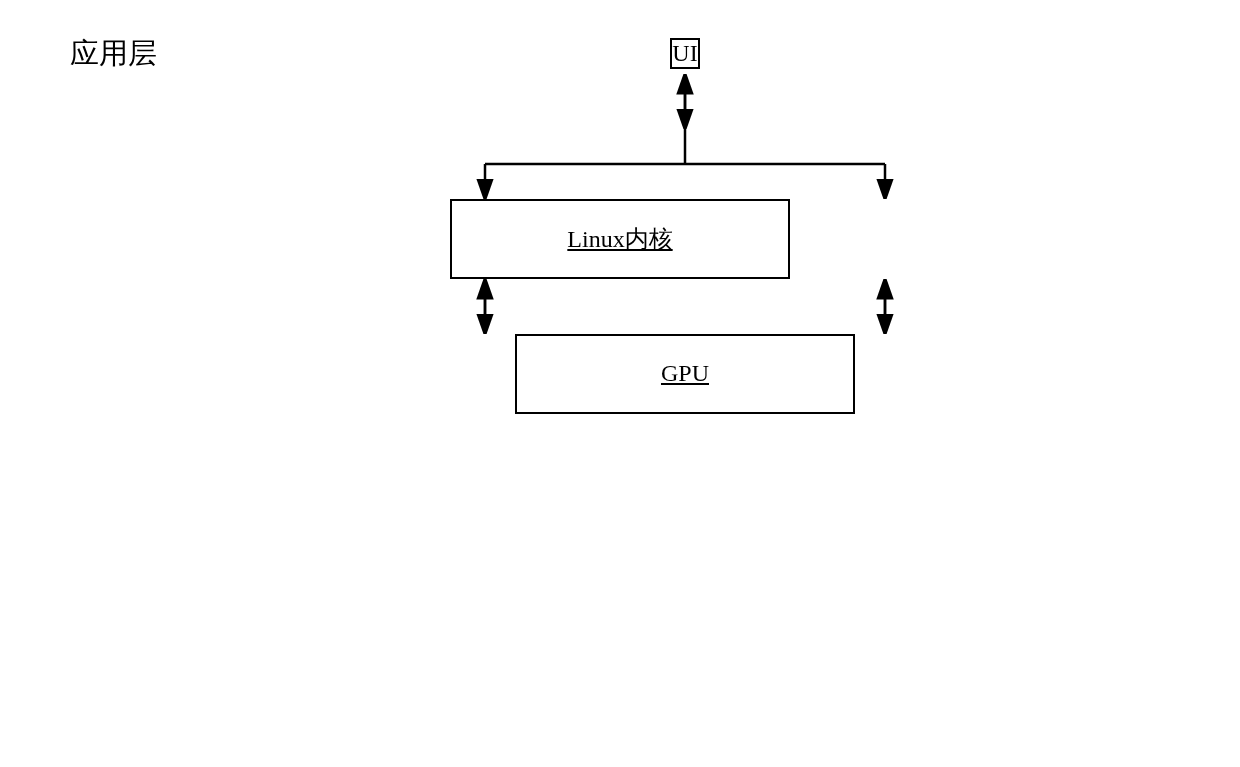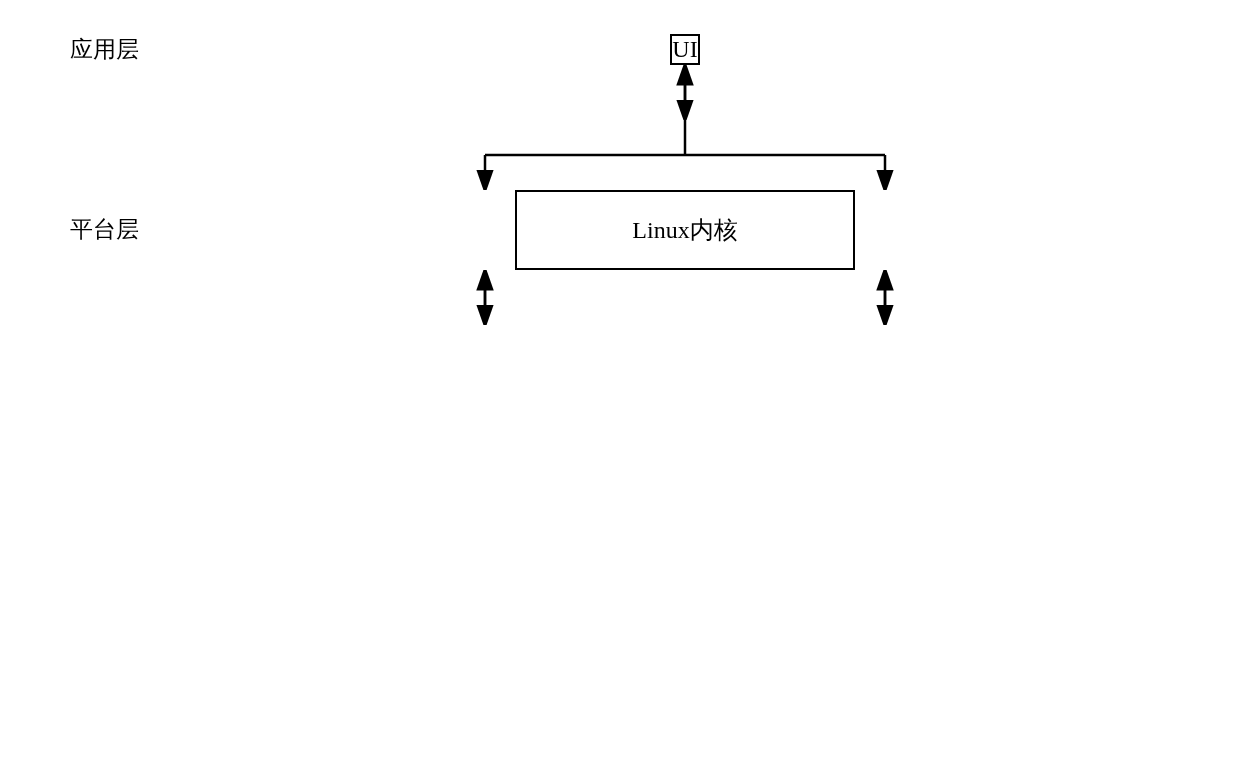--- a/index.html
+++ b/index.html
@@ -30,21 +30,21 @@
 
     .layer-row {
       display: flex;
       align-items: center;
       width: 100%;
       position: relative;
     }
 
     .layer-label {
       width: 130px;
-      font-size: 23px;
+      font-size: 29px;
       color: #000;
       text-align: left;
       flex-shrink: 0;
     }
 
     .box {
       border: 2.5px solid #000;
       display: flex;
       align-items: center;
       justify-content: center;
@@ -54,20 +54,21 @@
     }
 
     .box-full {
       flex: 1;
       height: 80px;
     }
 
     .box-half {
       width: 340px;
       height: 80px;
+      text-decoration: underline;
     }
 
     .split-boxes {
       display: flex;
       gap: 60px;
     }
 
     .spacer-label {
       width: 130px;
       flex-shrink: 0;
@@ -141,21 +142,20 @@
         <line x1="170" y1="35" x2="170" y2="62" stroke="#000" stroke-width="2.5" marker-end="url(#arrowhead-down2)"></line>
 
         <line x1="570" y1="35" x2="570" y2="62" stroke="#000" stroke-width="2.5" marker-end="url(#arrowhead-down3)"></line>
 
         <line x1="165" y1="35" x2="165" y2="5" stroke="#000" stroke-width="0"></line>
       </svg>
     </div>
   </div>
 
   <div class="layer-row">
-    <div class="layer-label">平台层</div>
     <div class="content-area">
       <div class="split-boxes">
         <div class="box box-half">
           <span>Linux内核</span>
         </div>
       </div>
     </div>
   </div>
 
   <div class="layer-row">
@@ -183,17 +183,20 @@
         <line x1="570" y1="48" x2="570" y2="8" stroke="#000" stroke-width="2.5" marker-end="url(#arrowhead-up5)"></line>
         <line x1="570" y1="7" x2="570" y2="47" stroke="#000" stroke-width="2.5" marker-end="url(#arrowhead-down5)"></line>
       </svg>
     </div>
   </div>
 
   <div class="layer-row">
     <div class="spacer-label"></div>
     <div class="content-area">
       <div class="split-boxes">
+        <div class="box box-half">
+          <span>GPU</span>
+        </div>
       </div>
     </div>
   </div>
 
 </div>
 
 </body></html>

